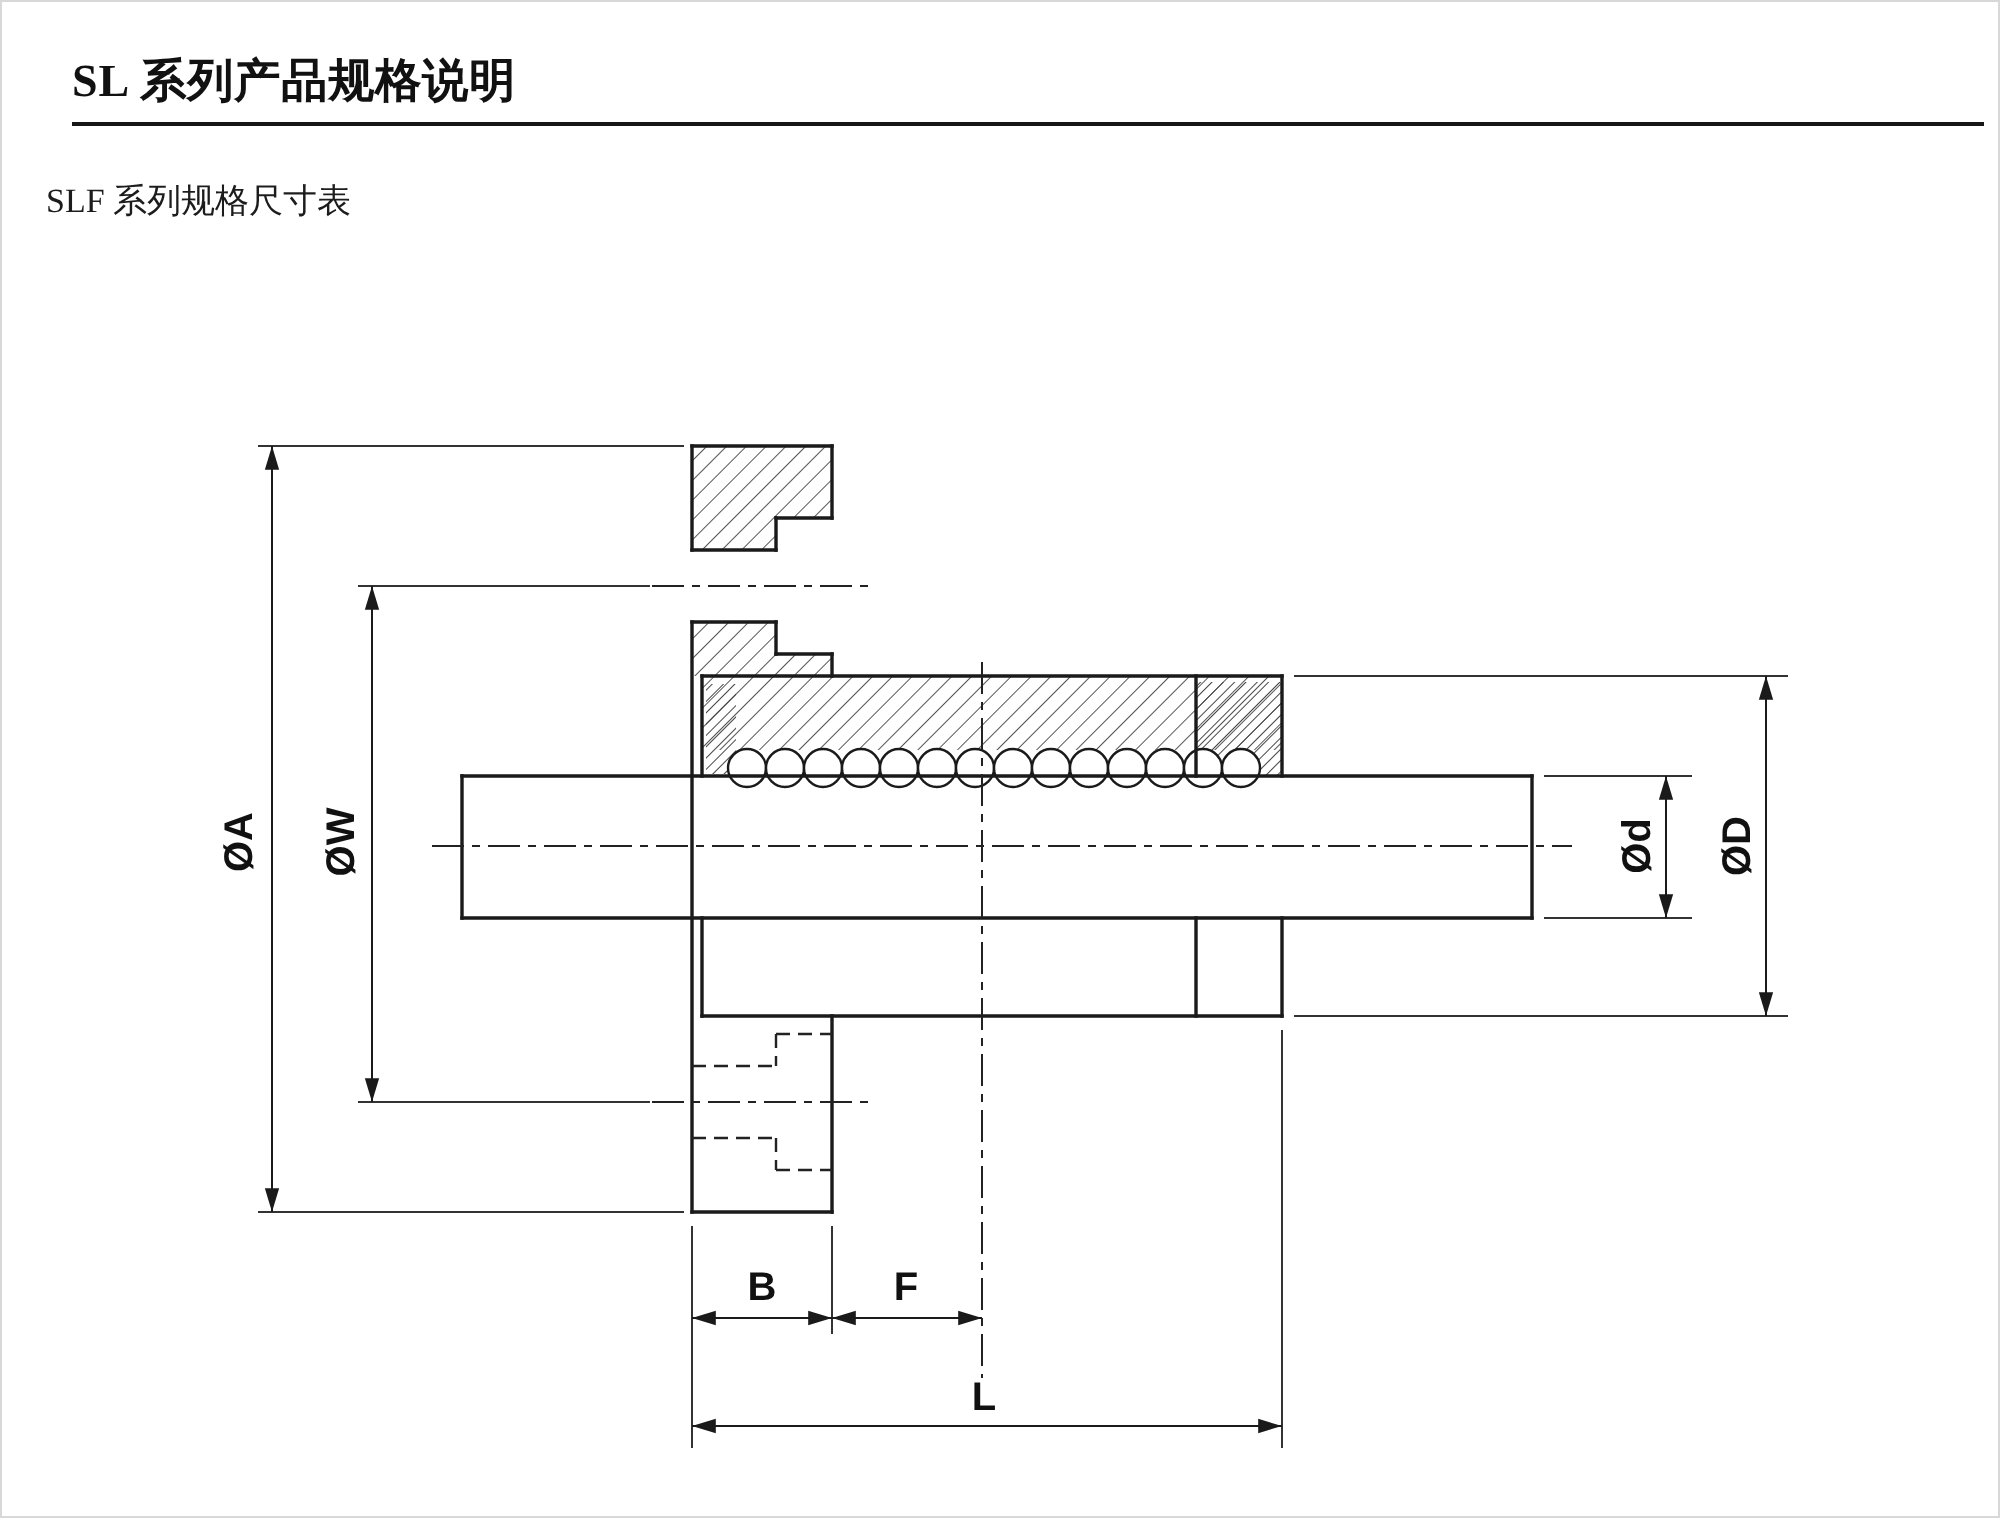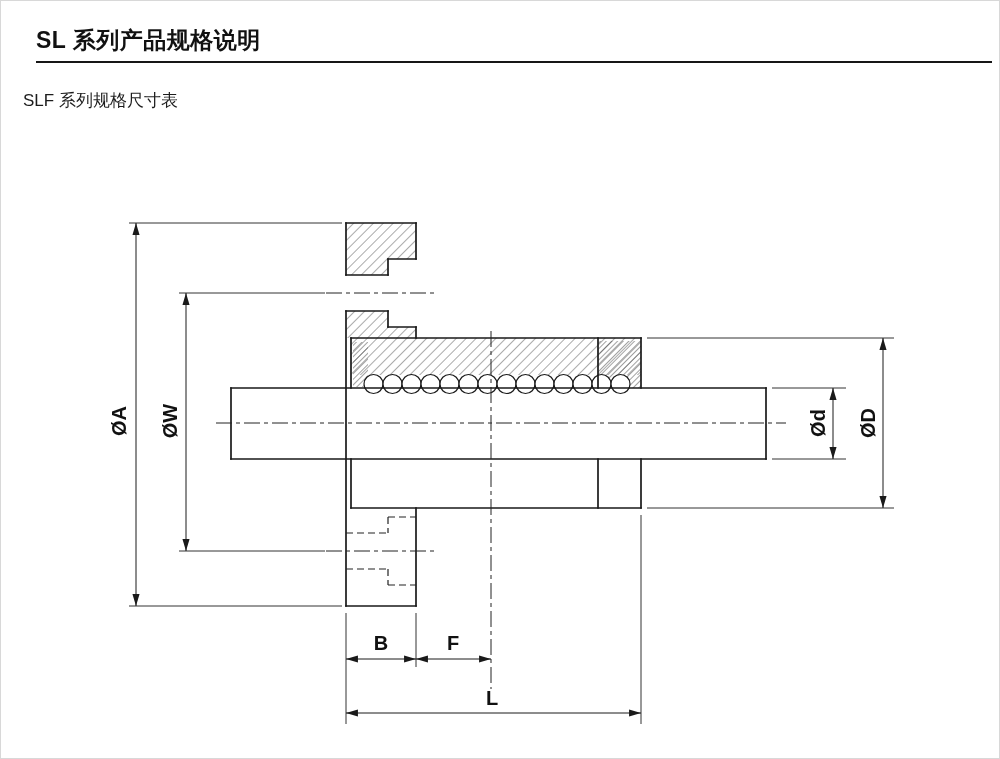--- a/index.html
+++ b/index.html
@@ -9,28 +9,29 @@
     background:#ffffff;
     border:1px solid #d8d8d8;
     box-sizing:border-box;
     font-family:"Liberation Sans","DejaVu Sans",sans-serif;
     overflow:hidden;
   }
   .page-title {
     position:absolute; left:35px; top:24px; margin:0;
     font-size:23px; font-weight:bold; color:#111;
     letter-spacing:0.5px;
+    font-family:Liberation Serif, serif;
   }
   .title-rule {
     position:absolute; left:35px; top:60px;
     width:956px; height:2px; background:#161616;
   }
   .subtitle {
     position:absolute; left:22px; top:88px;
-    font-size:17px; color:#1c1c1c;
+    font-size:17px; color:#1c1c1c;font-family:Liberation Serif, serif;
   }
   svg.drawing { position:absolute; left:0; top:0; }
   .dim-label {
     font-family:"Liberation Sans","DejaVu Sans",sans-serif;
     font-size:20px; font-weight:bold; fill:#111;
   }
 </style>
 </head>
 <body>
 

